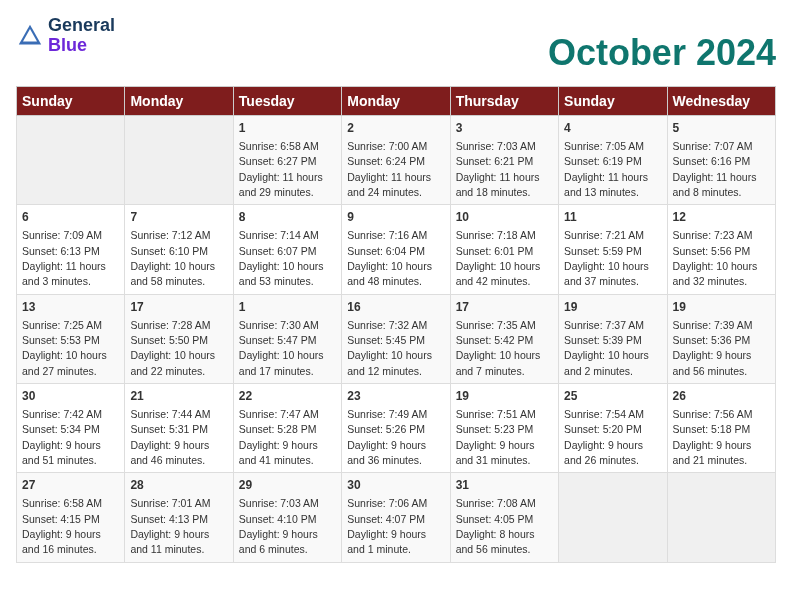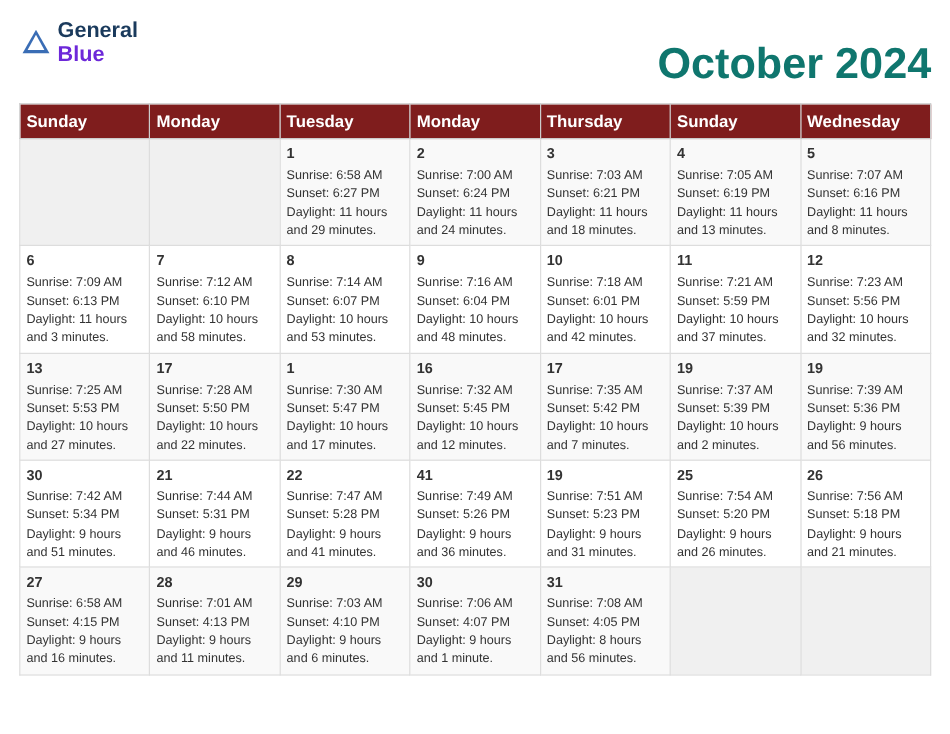--- a/index.html
+++ b/index.html
@@ -143,21 +143,21 @@
         <td><span class="day-number">1</span><span class="day-info">Sunrise: 7:30 AM<br>Sunset: 5:47 PM<br>Daylight: 10 hours and 17 minutes.</span></td>
         <td><span class="day-number">16</span><span class="day-info">Sunrise: 7:32 AM<br>Sunset: 5:45 PM<br>Daylight: 10 hours and 12 minutes.</span></td>
         <td><span class="day-number">17</span><span class="day-info">Sunrise: 7:35 AM<br>Sunset: 5:42 PM<br>Daylight: 10 hours and 7 minutes.</span></td>
         <td><span class="day-number">19</span><span class="day-info">Sunrise: 7:37 AM<br>Sunset: 5:39 PM<br>Daylight: 10 hours and 2 minutes.</span></td>
         <td><span class="day-number">19</span><span class="day-info">Sunrise: 7:39 AM<br>Sunset: 5:36 PM<br>Daylight: 9 hours and 56 minutes.</span></td>
       </tr>
       <tr>
         <td><span class="day-number">30</span><span class="day-info">Sunrise: 7:42 AM<br>Sunset: 5:34 PM<br>Daylight: 9 hours and 51 minutes.</span></td>
         <td><span class="day-number">21</span><span class="day-info">Sunrise: 7:44 AM<br>Sunset: 5:31 PM<br>Daylight: 9 hours and 46 minutes.</span></td>
         <td><span class="day-number">22</span><span class="day-info">Sunrise: 7:47 AM<br>Sunset: 5:28 PM<br>Daylight: 9 hours and 41 minutes.</span></td>
-        <td><span class="day-number">41</span><span class="day-info">Sunrise: 7:49 AM<br>Sunset: 5:26 PM<br>Daylight: 9 hours and 36 minutes.</span></td>
+        <td><span class="day-number">23</span><span class="day-info">Sunrise: 7:49 AM<br>Sunset: 5:26 PM<br>Daylight: 9 hours and 36 minutes.</span></td>
         <td><span class="day-number">19</span><span class="day-info">Sunrise: 7:51 AM<br>Sunset: 5:23 PM<br>Daylight: 9 hours and 31 minutes.</span></td>
         <td><span class="day-number">25</span><span class="day-info">Sunrise: 7:54 AM<br>Sunset: 5:20 PM<br>Daylight: 9 hours and 26 minutes.</span></td>
         <td><span class="day-number">26</span><span class="day-info">Sunrise: 7:56 AM<br>Sunset: 5:18 PM<br>Daylight: 9 hours and 21 minutes.</span></td>
       </tr>
       <tr>
         <td><span class="day-number">27</span><span class="day-info">Sunrise: 6:58 AM<br>Sunset: 4:15 PM<br>Daylight: 9 hours and 16 minutes.</span></td>
         <td><span class="day-number">28</span><span class="day-info">Sunrise: 7:01 AM<br>Sunset: 4:13 PM<br>Daylight: 9 hours and 11 minutes.</span></td>
         <td><span class="day-number">29</span><span class="day-info">Sunrise: 7:03 AM<br>Sunset: 4:10 PM<br>Daylight: 9 hours and 6 minutes.</span></td>
         <td><span class="day-number">30</span><span class="day-info">Sunrise: 7:06 AM<br>Sunset: 4:07 PM<br>Daylight: 9 hours and 1 minute.</span></td>
         <td><span class="day-number">31</span><span class="day-info">Sunrise: 7:08 AM<br>Sunset: 4:05 PM<br>Daylight: 8 hours and 56 minutes.</span></td>

